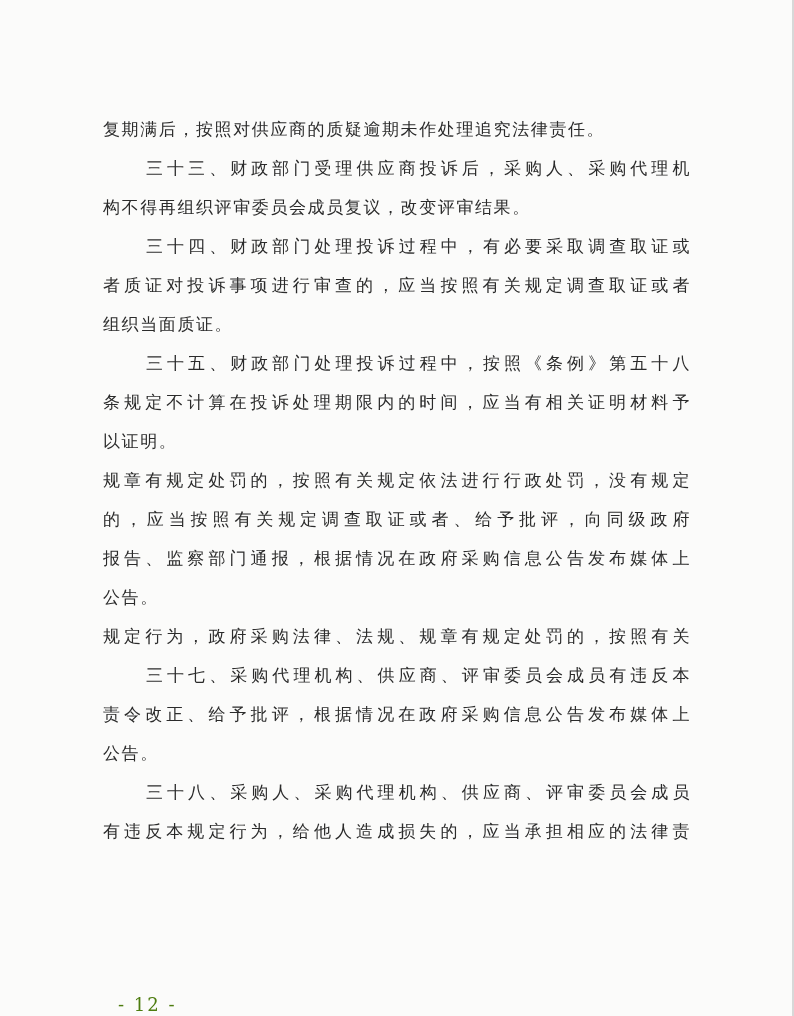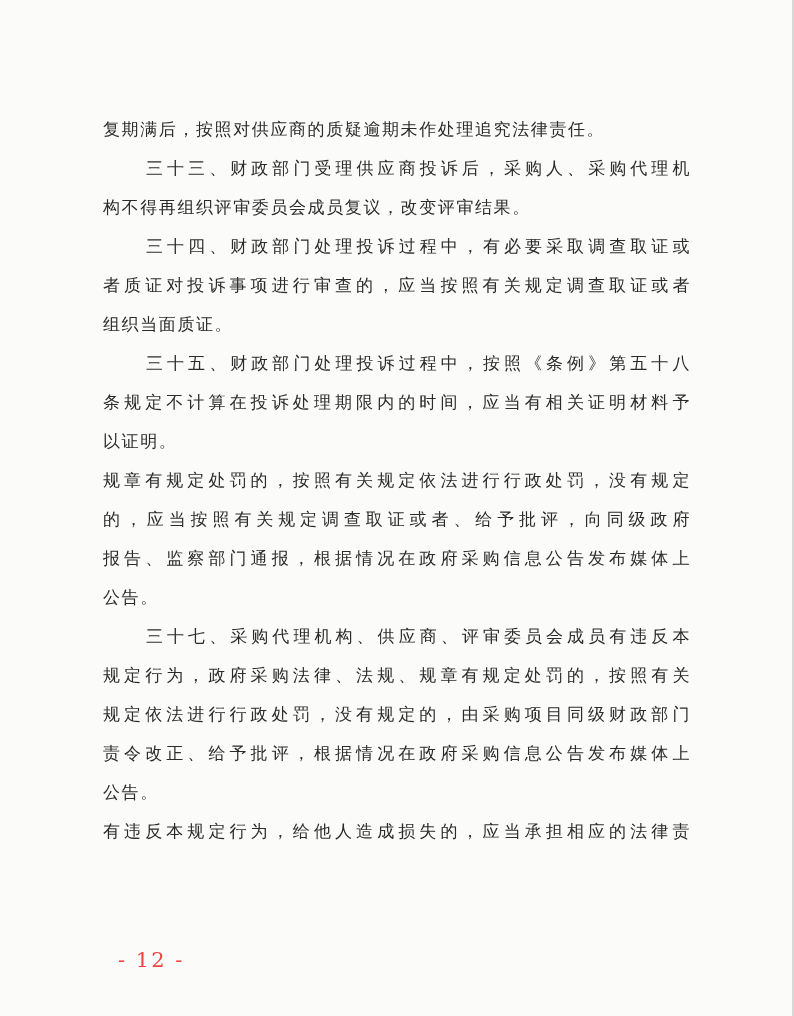--- a/index.html
+++ b/index.html
@@ -19,22 +19,22 @@
   }
   .line {
     height: 39px; line-height: 39px;
     font-size: 17px; letter-spacing: 1.6px;
     white-space: nowrap;
     text-align: justify; text-align-last: justify;
   }
   .line.last { text-align-last: left; }
   .line.indent { padding-left: 43px; }
   .page-number {
-    position: absolute; left: 118px; top: 948px;
-    font-size: 21px; letter-spacing: 2px; color: #ef4444;
+    position: absolute; left: 118px; top: 994px;
+    font-size: 18px; letter-spacing: 2px; color: #4d7c0f;
   }
 </style>
 </head>
 <body>
 
 <div class="page-edge"></div>
 
 <div class="content">
   <div class="line last">复期满后，按照对供应商的质疑逾期未作处理追究法律责任。</div>
   <div class="line indent">三十三、财政部门受理供应商投诉后，采购人、采购代理机</div>
@@ -42,21 +42,21 @@
   <div class="line indent">三十四、财政部门处理投诉过程中，有必要采取调查取证或</div>
   <div class="line">者质证对投诉事项进行审查的，应当按照有关规定调查取证或者</div>
   <div class="line last">组织当面质证。</div>
   <div class="line indent">三十五、财政部门处理投诉过程中，按照《条例》第五十八</div>
   <div class="line">条规定不计算在投诉处理期限内的时间，应当有相关证明材料予</div>
   <div class="line last">以证明。</div>
   <div class="line">规章有规定处罚的，按照有关规定依法进行行政处罚，没有规定</div>
   <div class="line">的，应当按照有关规定调查取证或者、给予批评，向同级政府</div>
   <div class="line">报告、监察部门通报，根据情况在政府采购信息公告发布媒体上</div>
   <div class="line last">公告。</div>
+  <div class="line">规定行为，政府采购法律、法规、规章有规定处罚的，按照有关</div>
   <div class="line indent">三十七、采购代理机构、供应商、评审委员会成员有违反本</div>
-  <div class="line">规定行为，政府采购法律、法规、规章有规定处罚的，按照有关</div>
-  <div class="line">规定依法进行行政处罚，没有规定的，由采购项目同级财政部门</div>
   <div class="line">责令改正、给予批评，根据情况在政府采购信息公告发布媒体上</div>
   <div class="line last">公告。</div>
+  <div class="line indent">三十八、采购人、采购代理机构、供应商、评审委员会成员</div>
   <div class="line">有违反本规定行为，给他人造成损失的，应当承担相应的法律责</div>
 </div>
 
 <div class="page-number">- 12 -</div>
 
 </body></html>

